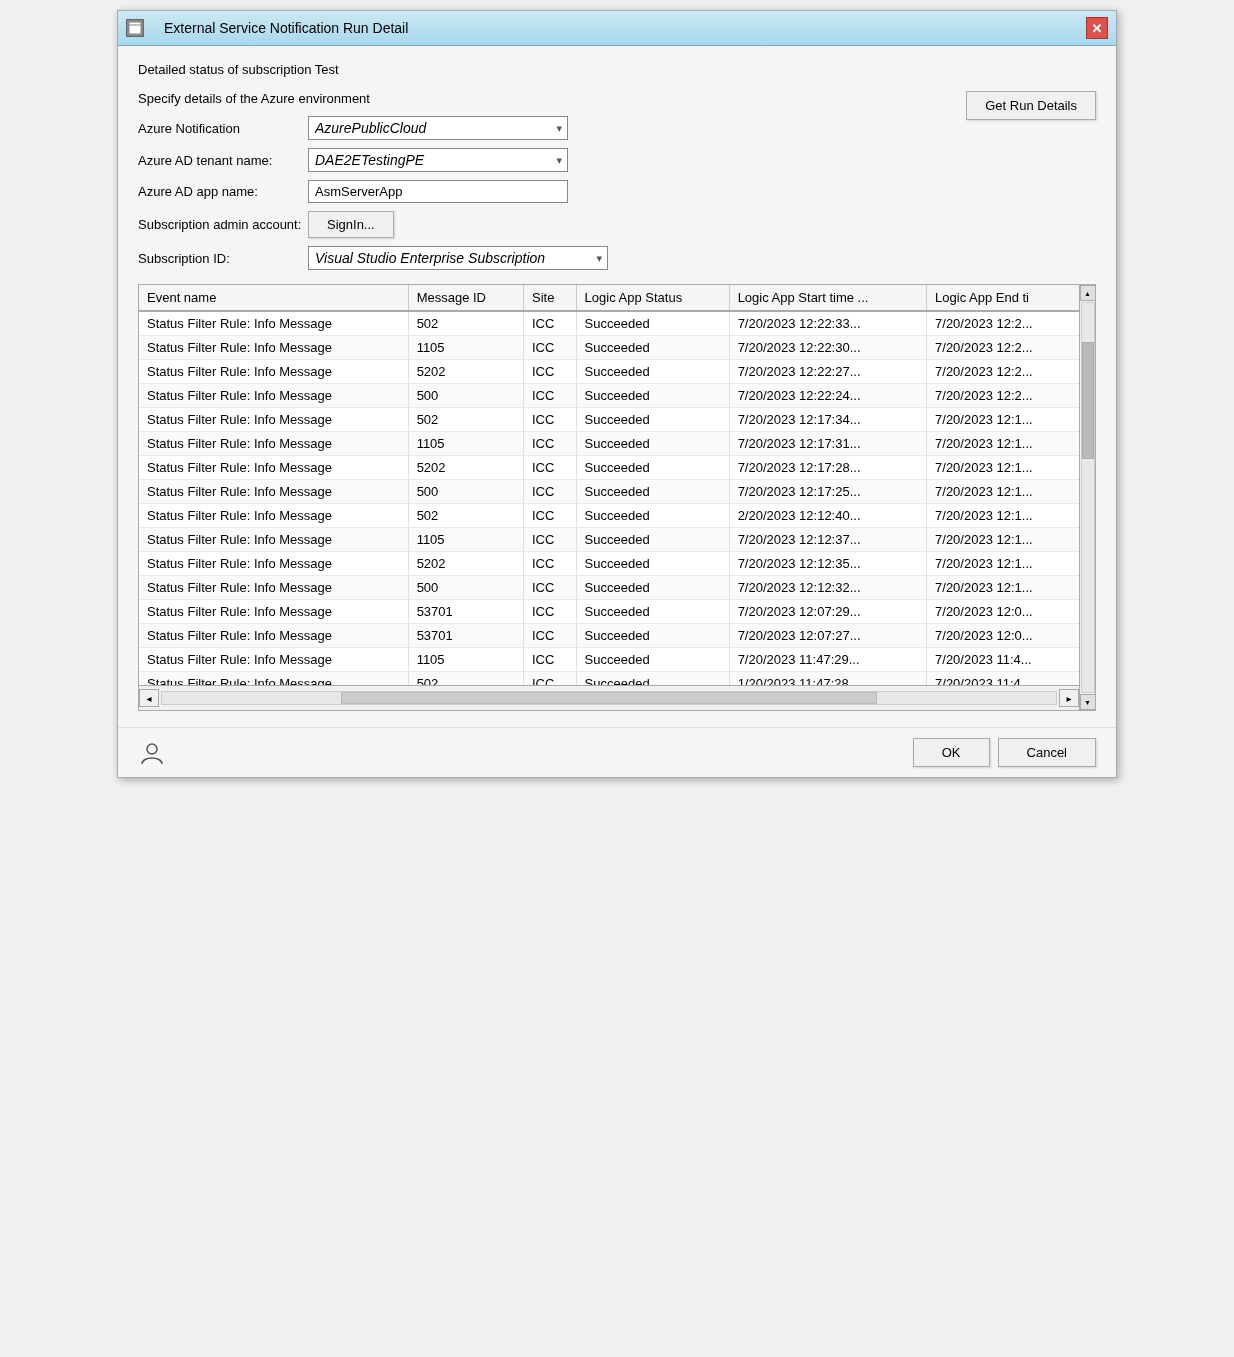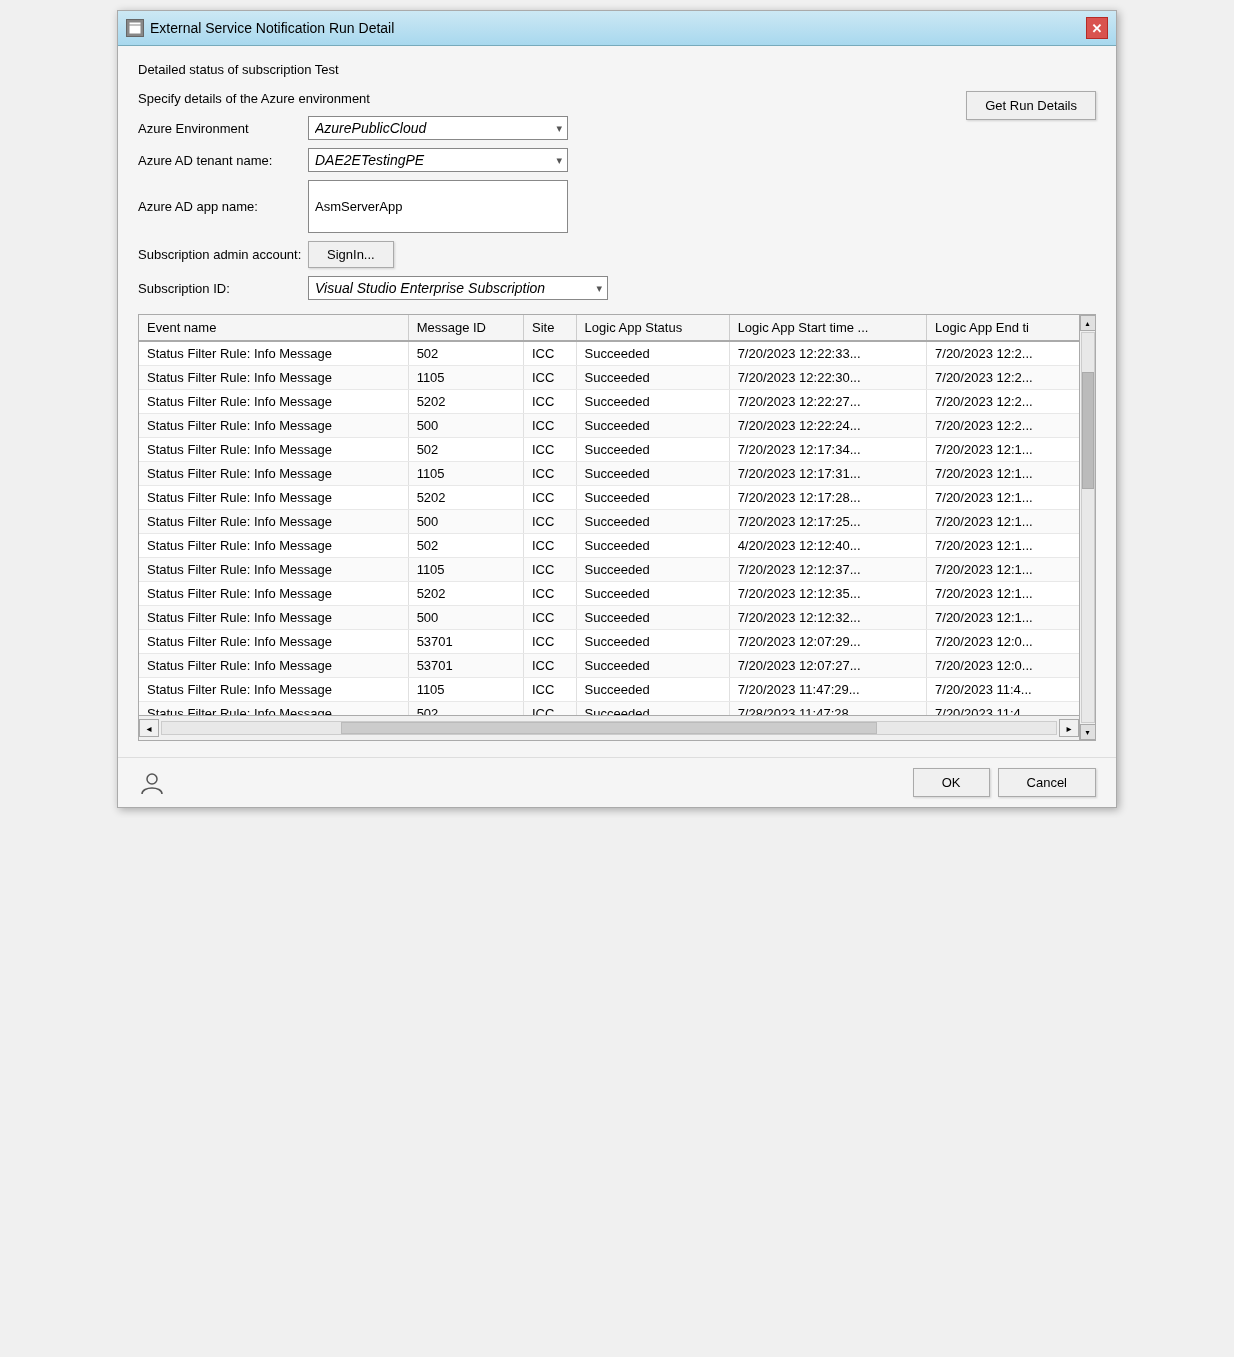--- a/index.html
+++ b/index.html
@@ -22,21 +22,21 @@
       background: linear-gradient(to bottom, #cce8f4, #a8d8ee);
       padding: 6px 8px;
       display: flex;
       align-items: center;
       justify-content: space-between;
       border-bottom: 1px solid #7ab;
     }
     .title-bar-left {
       display: flex;
       align-items: center;
-      gap: 6px;
+      gap: 20px;
     }
     .title-bar-icon {
       width: 18px;
       height: 18px;
       background: #888;
       border: 1px solid #666;
       display: flex;
       align-items: center;
       justify-content: center;
       font-size: 10px;
@@ -121,21 +121,21 @@
       position: absolute;
       right: 6px;
       top: 50%;
       transform: translateY(-50%);
       pointer-events: none;
       font-size: 11px;
       color: #555;
     }
     .form-input {
       width: 260px;
-      padding: 18px 6px;
+      padding: 3px 6px;
       border: 1px solid #888;
       background: white;
       font-size: 13px;
     }
     .notice-text {
       font-size: 13px;
       color: #000;
       margin: 10px 0;
       line-height: 1.5;
       max-width: 820px;
@@ -319,21 +319,21 @@
 
     <div class="form-area">
 
       <div class="get-run-btn-wrapper">
         <button class="get-run-btn">Get Run Details</button>
       </div>
 
       <div class="section-label">Specify details of the Azure environment</div>
 
       <div class="form-row">
-        <span class="form-label">Azure Environment</span>
+        <span class="form-label">Azure Notification</span>
         <div class="select-wrapper">
           <select>
             <option>AzurePublicCloud</option>
           </select>
         </div>
       </div>
 
       <div class="form-row">
         <span class="form-label">Azure AD tenant name:</span>
         <div class="select-wrapper">
@@ -444,21 +444,21 @@
                     <td>ICC</td>
                     <td>Succeeded</td>
                     <td>7/20/2023 12:17:25...</td>
                     <td>7/20/2023 12:1...</td>
                   </tr>
                   <tr>
                     <td>Status Filter Rule: Info Message</td>
                     <td>502</td>
                     <td>ICC</td>
                     <td>Succeeded</td>
-                    <td>4/20/2023 12:12:40...</td>
+                    <td>2/20/2023 12:12:40...</td>
                     <td>7/20/2023 12:1...</td>
                   </tr>
                   <tr>
                     <td>Status Filter Rule: Info Message</td>
                     <td>1105</td>
                     <td>ICC</td>
                     <td>Succeeded</td>
                     <td>7/20/2023 12:12:37...</td>
                     <td>7/20/2023 12:1...</td>
                   </tr>
@@ -500,21 +500,21 @@
                     <td>ICC</td>
                     <td>Succeeded</td>
                     <td>7/20/2023 11:47:29...</td>
                     <td>7/20/2023 11:4...</td>
                   </tr>
                   <tr>
                     <td>Status Filter Rule: Info Message</td>
                     <td>502</td>
                     <td>ICC</td>
                     <td>Succeeded</td>
-                    <td>7/28/2023 11:47:28...</td>
+                    <td>1/20/2023 11:47:28...</td>
                     <td>7/20/2023 11:4...</td>
                   </tr>
                 </tbody>
             </table>
           </div>
 
           <div class="scrollbar-area">
             <div class="scroll-left-btn">◂</div>
             <div class="scroll-track">
               <div class="scroll-thumb"></div>

